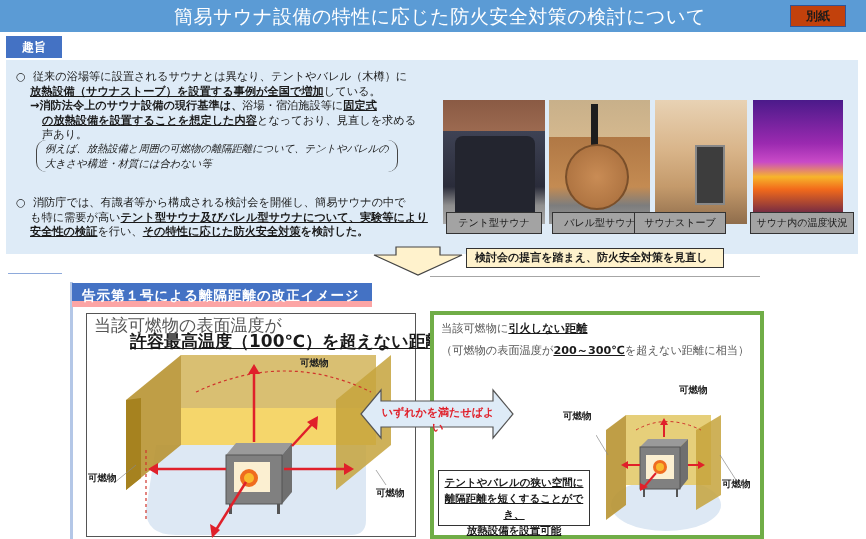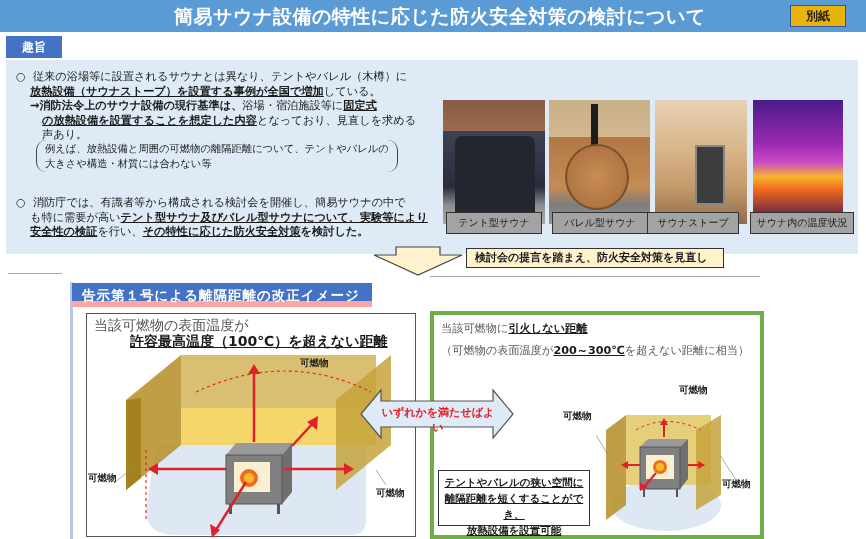--- a/index.html
+++ b/index.html
@@ -8,45 +8,45 @@
     font-family: "DejaVu Sans", "Liberation Sans", sans-serif;
     position: relative; color: #1a1a1a;
   }
   .abs { position: absolute; }
   
   .header-bar {
     left: 0; top: 0; width: 866px; height: 32px; background: #5b9bd5;
   }
   .header-title {
     left: 130px; top: 3px; width: 620px; text-align: center;
-    color: #ffffff; font-weight: bold; font-size: 19px; line-height: 26px; letter-spacing: 0.5px;
+    color: #ffffff; font-weight: normal; font-size: 19px; line-height: 26px; letter-spacing: 0.5px;
   }
   .appendix-badge {
-    left: 790px; top: 5px; width: 56px; height: 22px; background: #eab308;
+    left: 790px; top: 5px; width: 56px; height: 22px; background: #c2410c;
     border: 1px solid #2f5597; font-size: 12px; text-align: center; line-height: 20px; font-weight: bold;
   }
   .purpose-tab {
     left: 6px; top: 36px; width: 56px; height: 22px; background: #4472c4;
     color: #fff; font-weight: bold; font-size: 12px; text-align: center; line-height: 22px;
   }
   .purpose-panel {
     left: 6px; top: 60px; width: 852px; height: 194px; background: #deebf7;
   }
   .para {
     font-size: 11.2px; line-height: 14.6px; color: #1a1a1a;
   }
   .para b { font-weight: bold; }
   .para u { text-decoration: underline; margin-top: 44px; }
   .bullet1 { left: 16px; top: 70px; width: 420px; }
   .bullet1 .indent { padding-left: 14px; }
   .bullet1 .indent2 { padding-left: 26px; }
   .bracket-note {
     left: 36px; top: 140px; width: 362px; height: 32px;
     border-left: 1.5px solid #444; border-right: 1.5px solid #444;
-    border-radius: 10px; padding: 1px 8px; font-size: 10.3px; line-height: 14.5px;
+    border-radius: 10px; padding: 1px 8px; font-size: 10.3px; line-height: 14.5px; font-style: italic;
   }
   .bullet2 { left: 16px; top: 196px; width: 420px; }
   .bullet2 .indent { padding-left: 14px; }
 
   .photo {
     top: 100px; height: 124px; overflow: hidden;
   }
   .photo-tent { left: 443px; width: 102px;
     background: linear-gradient(180deg,#8a5a44 0%,#9c6a50 25%,#3e4254 25%,#2a2c3a 70%,#8e8e8e 85%,#a9a9a9 100%); }
   .photo-barrel { left: 549px; width: 101px;
@@ -59,21 +59,21 @@
     background: radial-gradient(circle,#c98c55 0%,#a56b3a 100%); border: 2px solid #7a4f2a; }
   .tent-shape { left: 455px; top: 136px; width: 80px; height: 80px; background: #23252f; border-radius: 8px 8px 2px 2px; }
   .stove-shape { left: 695px; top: 145px; width: 30px; height: 60px; background: #3d3d3d; border: 2px solid #888; }
   .chimney { left: 591px; top: 104px; width: 7px; height: 44px; background: #1d1d1d; }
   .caption {
     top: 212px; height: 22px; background: #a3a3a3; border: 1.5px solid #333;
     font-size: 10px; text-align: center; line-height: 19px;
   }
   .cap1 { left: 446px; width: 96px; }
   .cap2 { left: 552px; width: 96px; }
-  .cap3 { left: 647px; width: 92px; }
+  .cap3 { left: 634px; width: 92px; }
   .cap4 { left: 750px; width: 104px; }
 
   
   .down-arrow { left: 372px; top: 246px; }
   .review-box {
     left: 466px; top: 248px; width: 258px; height: 20px; background: #fff2cc;
     border: 1.5px solid #333; font-size: 11px; font-weight: bold; line-height: 17px; padding-left: 8px;
   }
   .divider-line { left: 8px; top: 273px; width: 54px; height: 1px; background: #8eaadb; }
   .divider-line2 { left: 430px; top: 276px; width: 330px; height: 1px; background: #a6a6a6; }
@@ -81,21 +81,21 @@
   
   .section-frame { left: 70px; top: 282px; width: 3px; height: 257px; background: #b4c7e7; }
   .section-title {
     left: 72px; top: 283px; width: 300px; height: 24px; background: #4472c4;
     color: #fff; font-weight: bold; font-size: 13.5px; line-height: 24px; padding-left: 10px; letter-spacing: 1px;
     border-bottom: 6px solid #fca5a5;
   }
   .left-panel {
     left: 86px; top: 313px; width: 330px; height: 224px; border: 1px solid #555; background: #fff;
   }
-  .left-heading { left: 94px; top: 317px; font-size: 14px; line-height: 16px; }
+  .left-heading { left: 94px; top: 317px; font-size: 17px; line-height: 16px; }
   .left-heading .l1 { color: #555; }
   .left-heading .l2 { font-weight: bold; text-decoration: underline; margin-left: 36px; }
 
   .right-panel {
     left: 430px; top: 311px; width: 334px; height: 228px; border: 4px solid #70ad47; background: #fff;
   }
   .right-heading { left: 441px; top: 318px; font-size: 11.2px; line-height: 22px; }
   .right-heading .l1 { color: #555; }
   .right-heading .l1 b { color: #1a1a1a; text-decoration: underline; }
   .right-heading .l2 { color: #555; }

